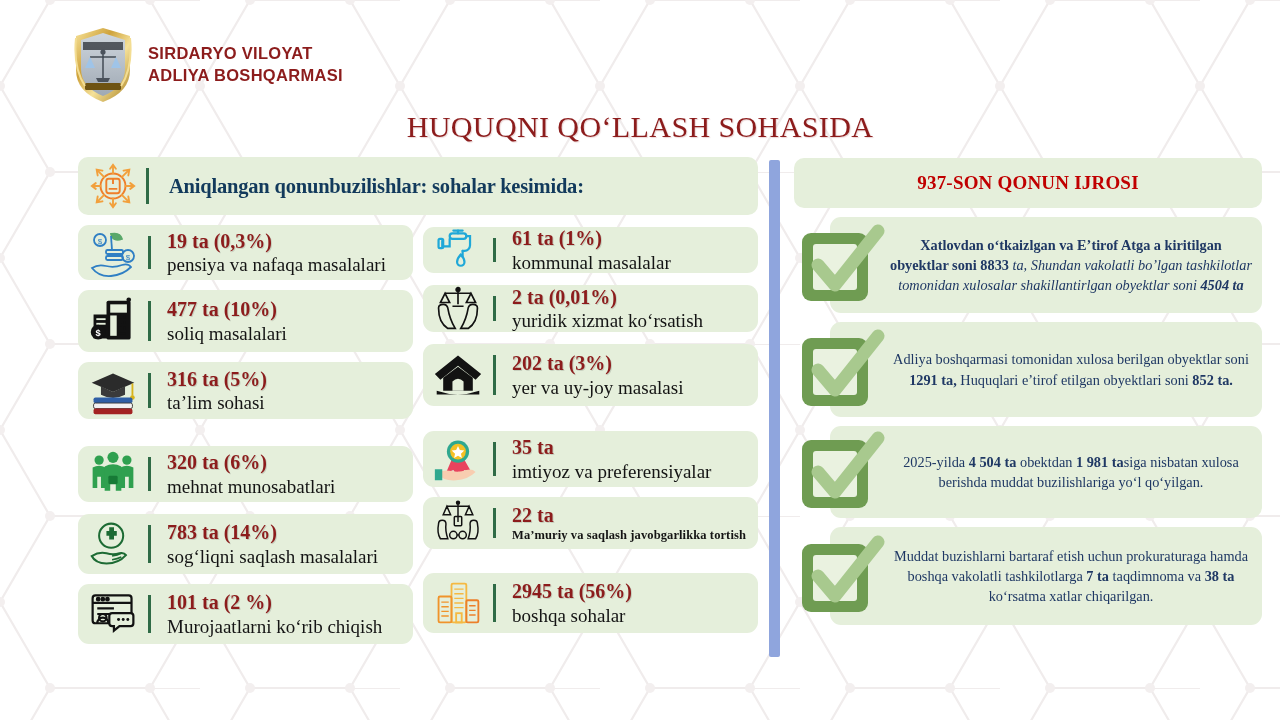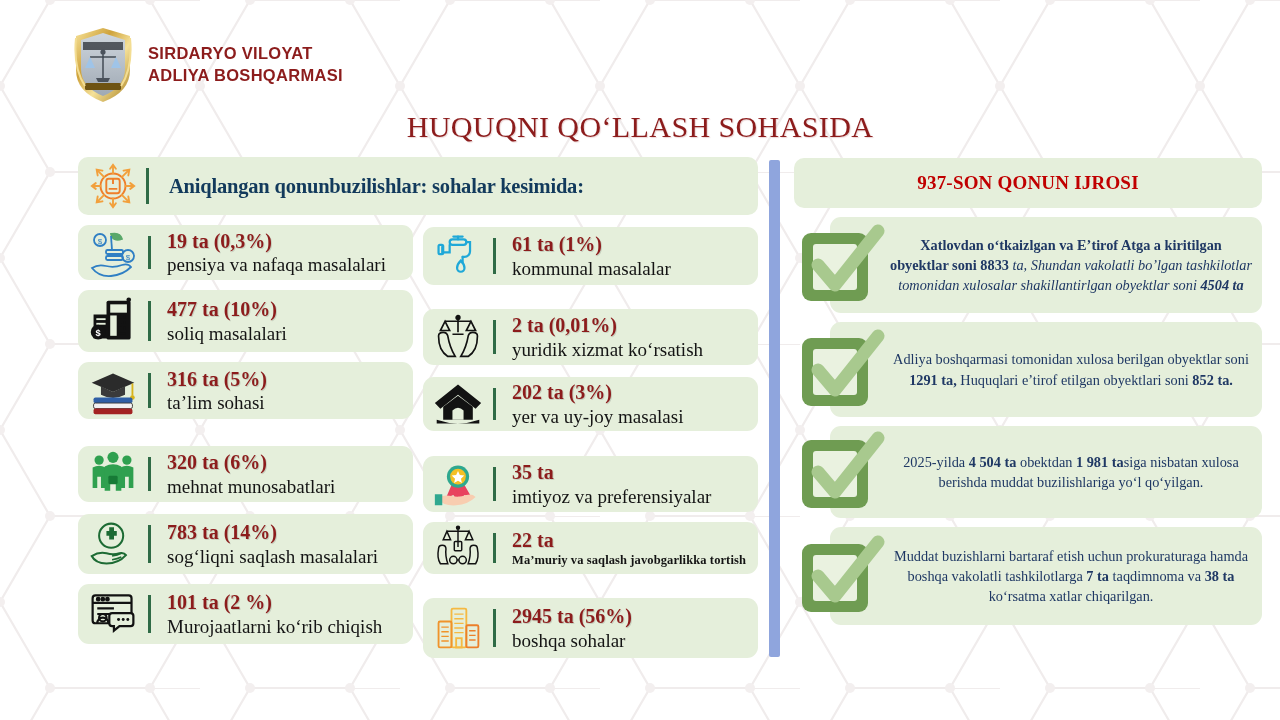--- a/index.html
+++ b/index.html
@@ -387,61 +387,61 @@
           <div class="vline"></div>
           <div class="stat-body">
             <div class="stat-num">101 ta (2 %)</div>
             <div class="stat-label">Murojaatlarni ko‘rib chiqish</div>
           </div>
         </div>
       </div>
 
       <div class="col" style="padding-top:2px;">
 
-        <div class="stat-card" style="height:58px;margin-bottom:24px;">
+        <div class="stat-card" style="height:46px;margin-bottom:12px;">
           <svg class="ic" viewBox="0 0 54 54">
             <g stroke="#1fa8d8" stroke-width="2.4" fill="none" stroke-linecap="round">
               <rect x="18" y="9" width="18" height="6" rx="3"></rect>
               <line x1="27" y1="6" x2="27" y2="9"></line>
               <line x1="22" y1="6" x2="32" y2="6"></line>
               <path d="M36 12 h4 v10 a6 6 0 0 1 -6 6 h-2"></path>
               <path d="M18 15 v8 h-8 v-6"></path>
               <rect x="6" y="15" width="5" height="10" rx="1.5"></rect>
               <path d="M32 28 v6"></path>
               <path d="M34 40 a4 4 0 1 1 -8 0 q0 -4 4 -8 q4 4 4 8Z"></path>
             </g>
           </svg>
           <div class="vline"></div>
           <div class="stat-body">
             <div class="stat-num">61 ta (1%)</div>
             <div class="stat-label">kommunal masalalar</div>
           </div>
         </div>
 
-        <div class="stat-card" style="height:56px;margin-bottom:12px;">
+        <div class="stat-card" style="height:47px;margin-bottom:12px;">
           <svg class="ic" viewBox="0 0 54 54">
             <g stroke="#121212" stroke-width="1.8" fill="none">
               <line x1="27" y1="6" x2="27" y2="22"></line>
               <line x1="13" y1="10" x2="41" y2="10"></line>
               <path d="M13 10 L8 20 h10 Z"></path>
               <path d="M41 10 L36 20 h10 Z"></path>
               <circle cx="27" cy="6" r="2" fill="#121212"></circle>
               <path d="M21 24 h12"></path>
               <path d="M6 26 q0 16 10 22 h8 q-6 -10 -8 -22 q-1 -4 -5 -4 q-5 0 -5 4Z"></path>
               <path d="M48 26 q0 16 -10 22 h-8 q6 -10 8 -22 q1 -4 5 -4 q5 0 5 4Z"></path>
             </g>
           </svg>
           <div class="vline"></div>
           <div class="stat-body">
             <div class="stat-num">2 ta (0,01%)</div>
             <div class="stat-label">yuridik  xizmat  ko‘rsatish</div>
           </div>
         </div>
 
-        <div class="stat-card" style="height:54px;margin-bottom:25px;">
+        <div class="stat-card" style="height:62px;margin-bottom:25px;">
           <svg class="ic" viewBox="0 0 54 54">
             <path d="M27 6 L52 26 L46 32 L27 17 L8 32 L2 26 Z" fill="#121212"></path>
             <path d="M11 30 L27 18 L43 30 v14 H11 Z" fill="#121212"></path>
             <path d="M21 34 q6 -6 12 0 v10 H21 Z" fill="#e5efdb"></path>
             <path d="M4 44 q23 8 46 0 v4 H4 Z" fill="#121212"></path>
           </svg>
           <div class="vline"></div>
           <div class="stat-body">
             <div class="stat-num">202 ta (3%)</div>
             <div class="stat-label">yer va uy-joy masalasi</div>

